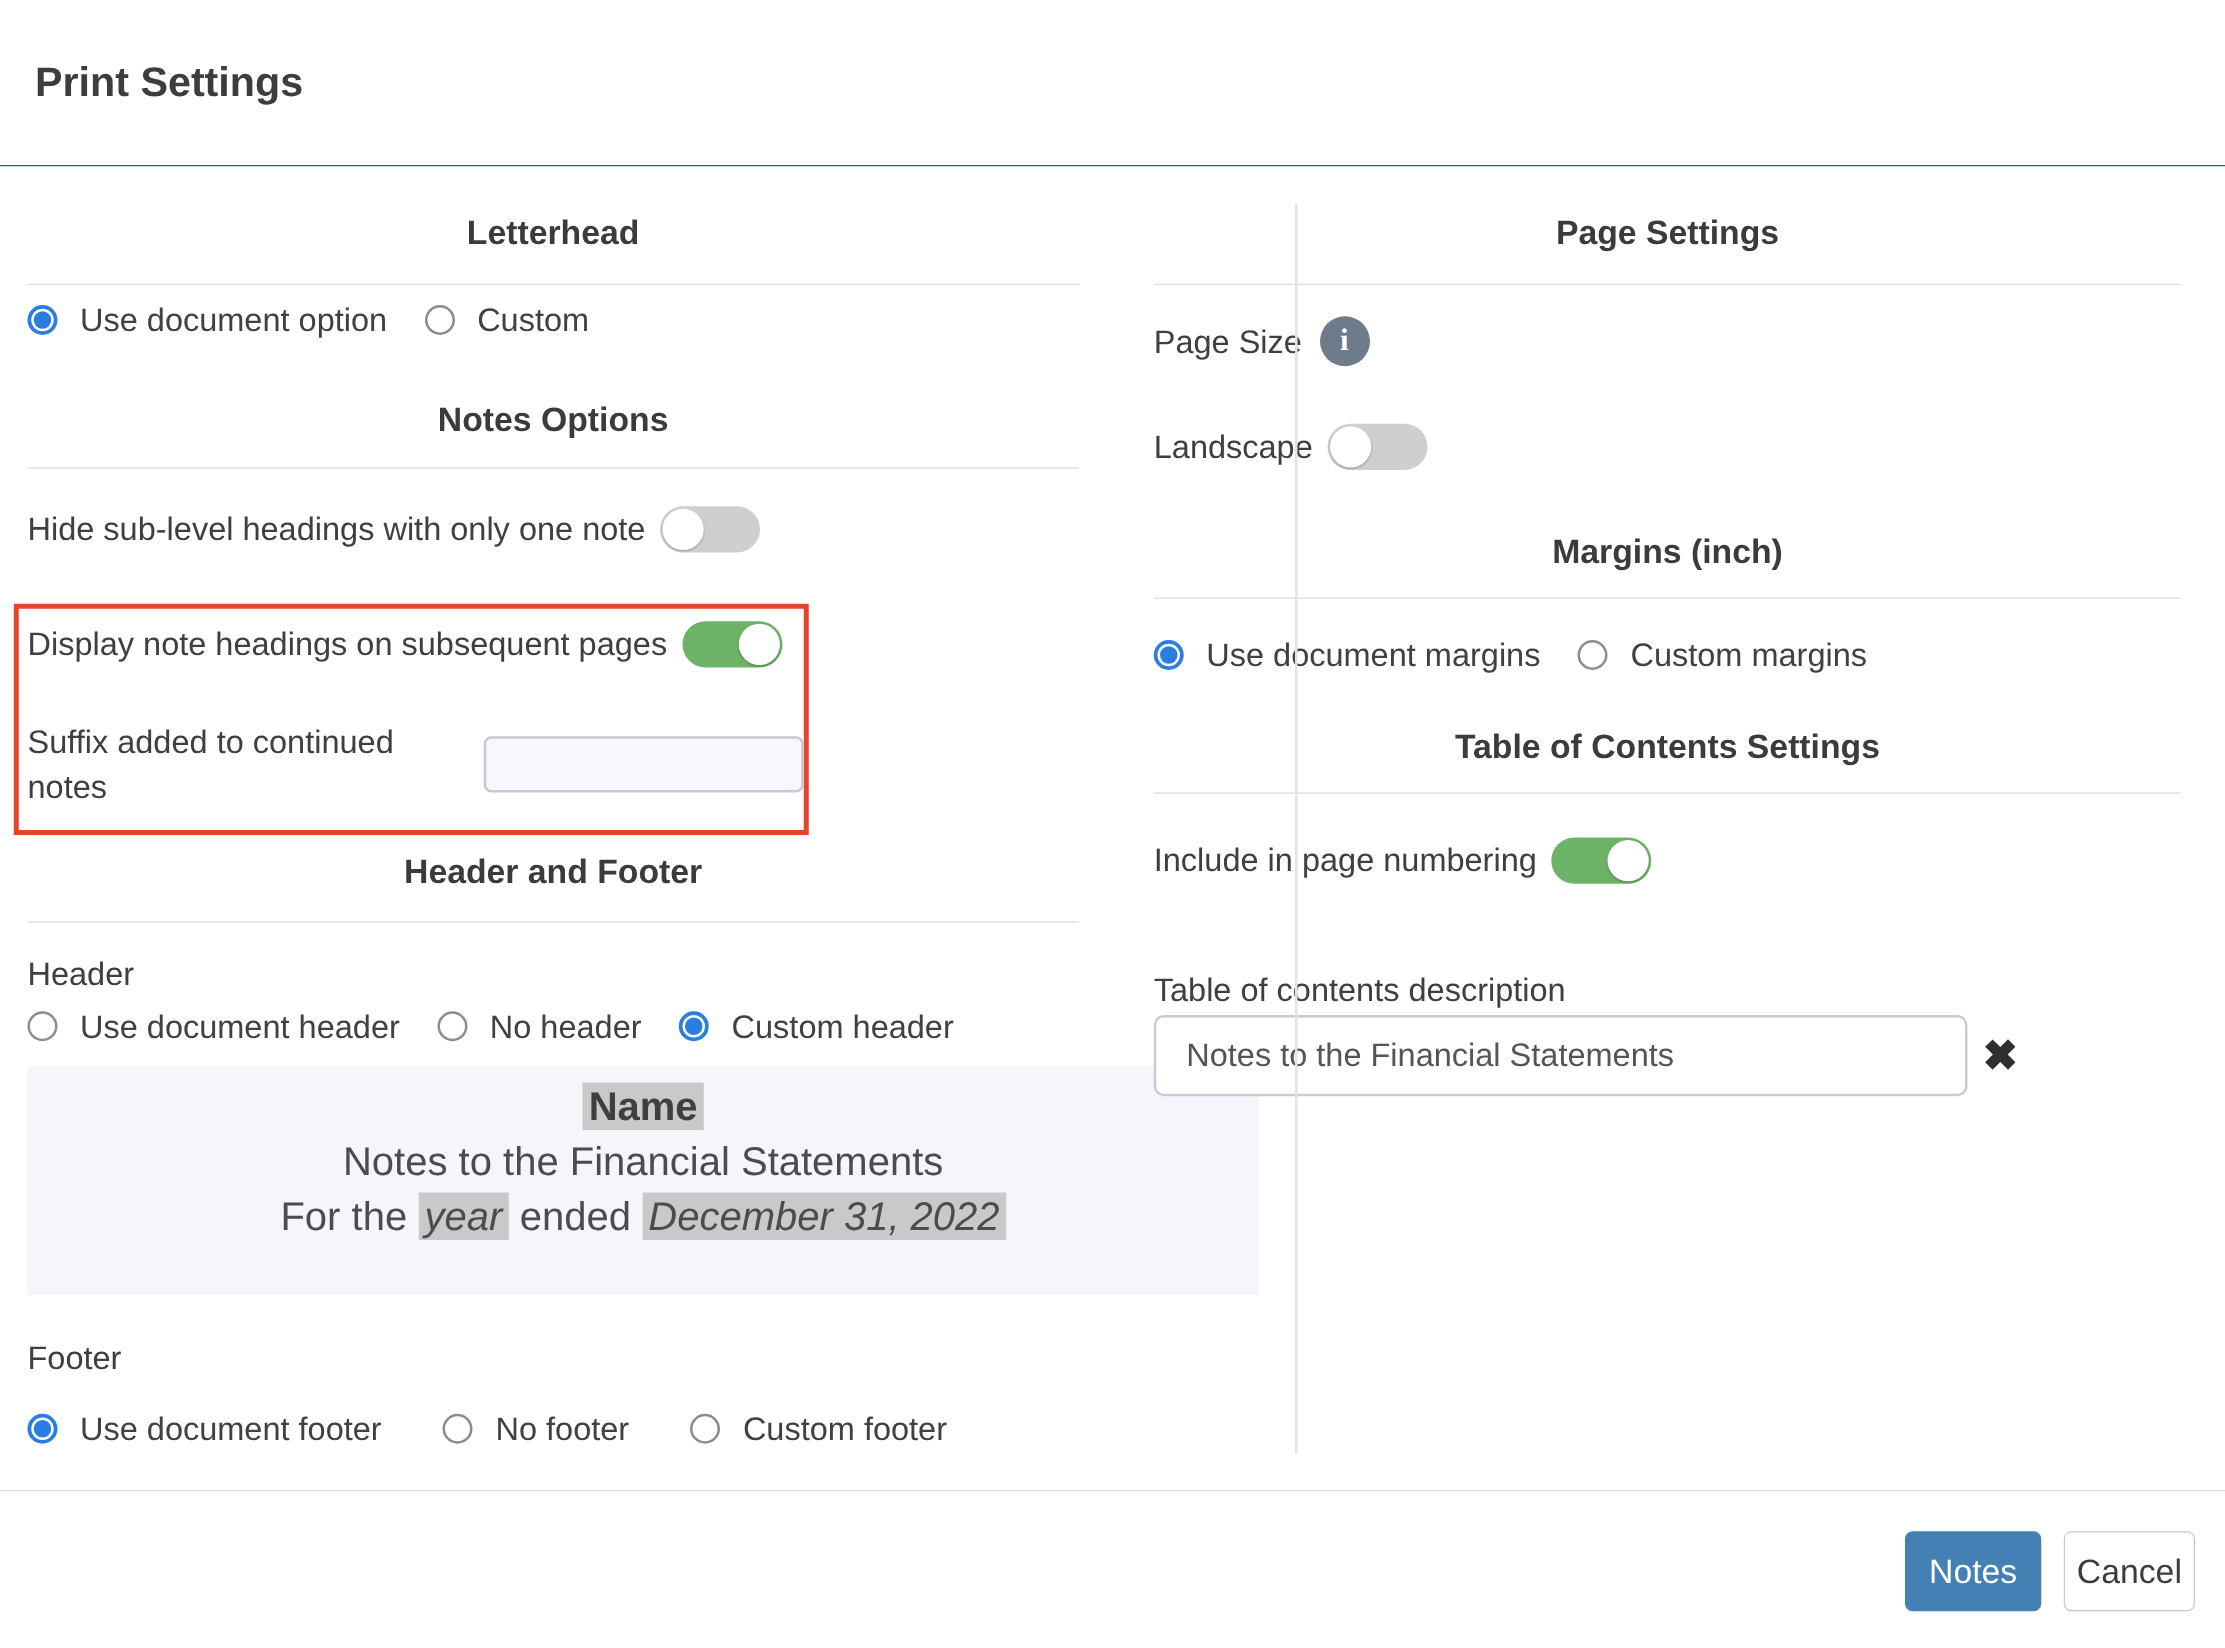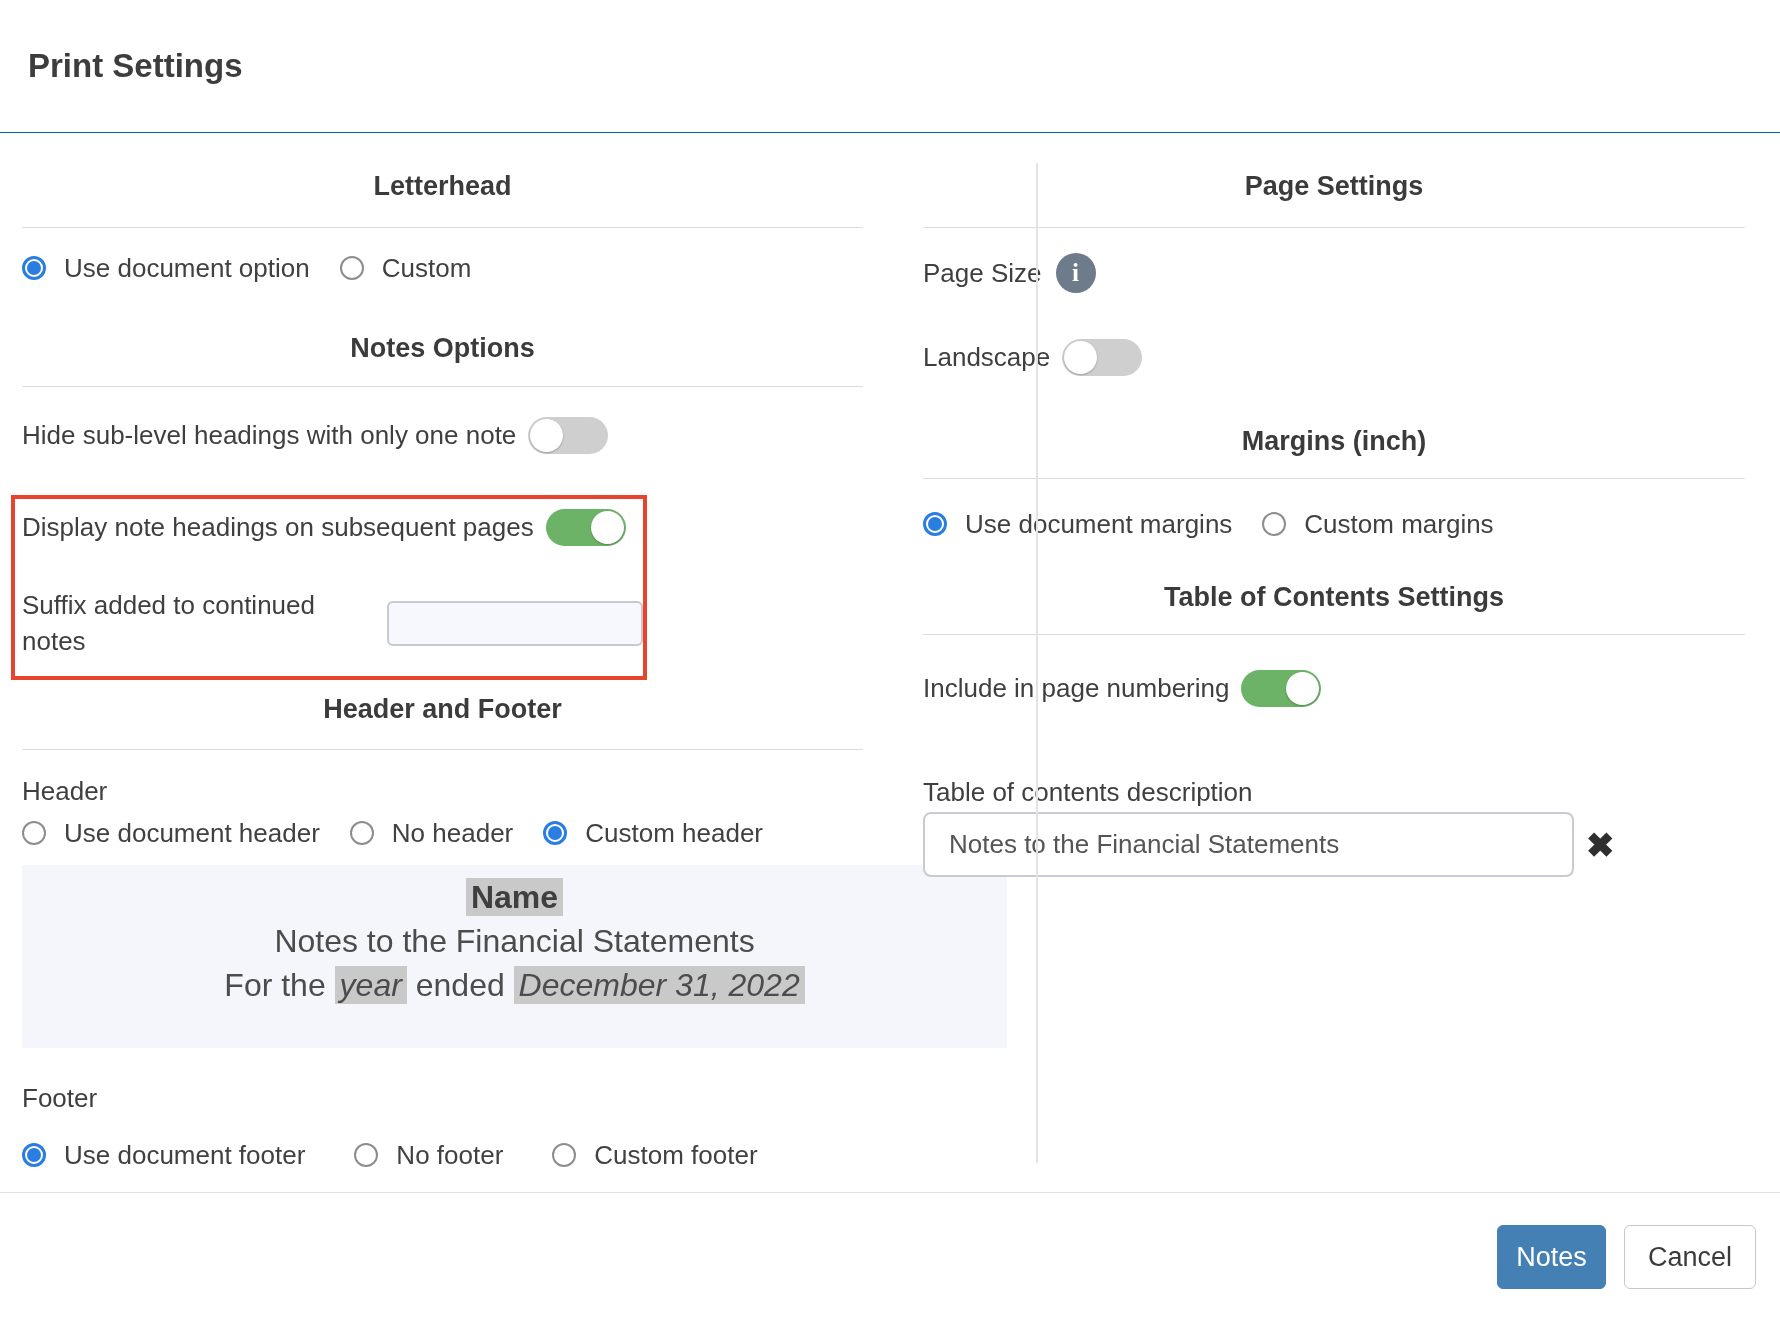--- a/index.html
+++ b/index.html
@@ -38,21 +38,21 @@
   .toggle { width:80px; height:37px; border-radius:19px; position:relative; flex:none; margin-left:12px; cursor:pointer; }
   .toggle.off { background:#cfcfcf; }
   .toggle.on  { background:#6db367; }
   .toggle .knob { position:absolute; top:2px; width:33px; height:33px; border-radius:50%; background:#fff; box-shadow:0 1px 2px rgba(0,0,0,.25); }
   .toggle.off .knob { left:2px; }
   .toggle.on  .knob { right:2px; }
 
   
   .lh-heading { margin-top:33px; }
   .lh-hr { margin-top:21px; }
-  .lh-radios { margin-top:22px; }
+  .lh-radios { margin-top:10px; }
   .no-heading { margin-top:42px; }
   .no-hr { margin-top:18px; }
   .hide-row { margin-top:29px; height:38px; }
 
   .red-box {
     margin-top:41px; margin-left:-11px; width:636px;
     border:4px solid #e8432c; padding:9px 0 17px 7px;
   }
   .red-box .display-row { height:38px; }
   .suffix-row { margin-top:41px; display:flex; align-items:center; }
@@ -104,21 +104,21 @@
   .clear-x { margin-left:12px; font-size:34px; font-weight:700; color:#2f2f2f; cursor:pointer; line-height:1; }
 
   
   .bottom {
     height:126px; border-top:1px solid #e0e0e0;
     display:flex; justify-content:flex-end; align-items:flex-start;
     padding-top:32px; padding-right:24px; gap:18px;
   }
   .btn { height:64px; border-radius:6px; font-family:"Liberation Sans", sans-serif; font-size:27px; cursor:pointer; }
   .btn-save { width:109px; background:#4480b4; border:1px solid #4480b4; color:#ffffff; }
-  .btn-cancel { width:132px; background:#ffffff; border:1px solid #c8c8c8; color:#3b3b3b; }
+  .btn-cancel { width:105px; background:#ffffff; border:1px solid #c8c8c8; color:#3b3b3b; }
 </style>
 </head>
 <body>
 
 <div class="titlebar">
   <div class="page-title">Print Settings</div>
 </div>
 
 <div class="main">
   <div class="vdivider"></div>

